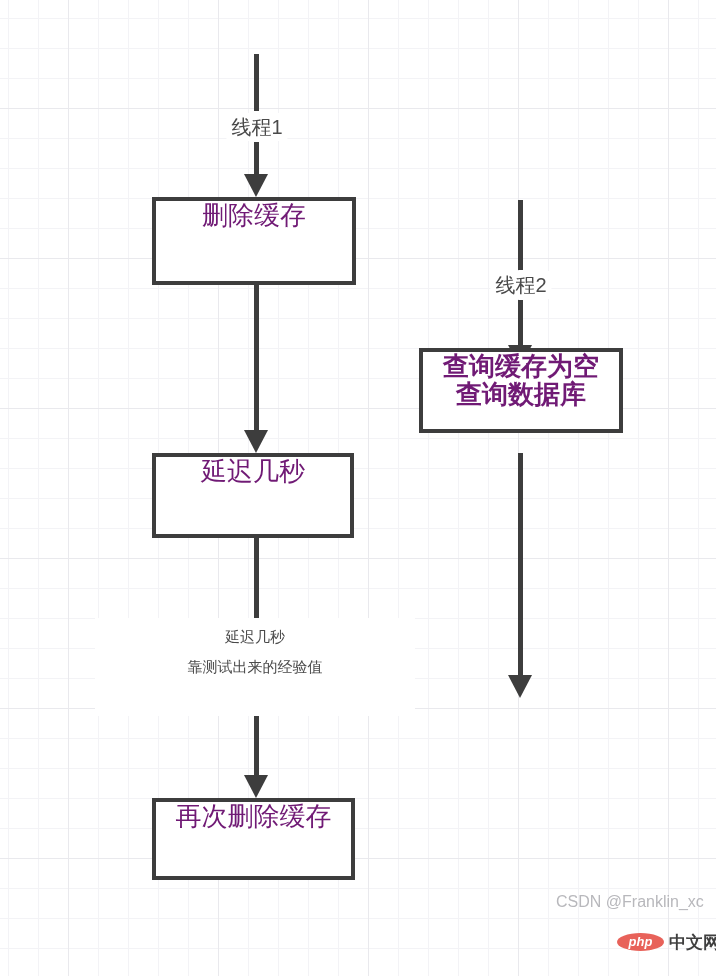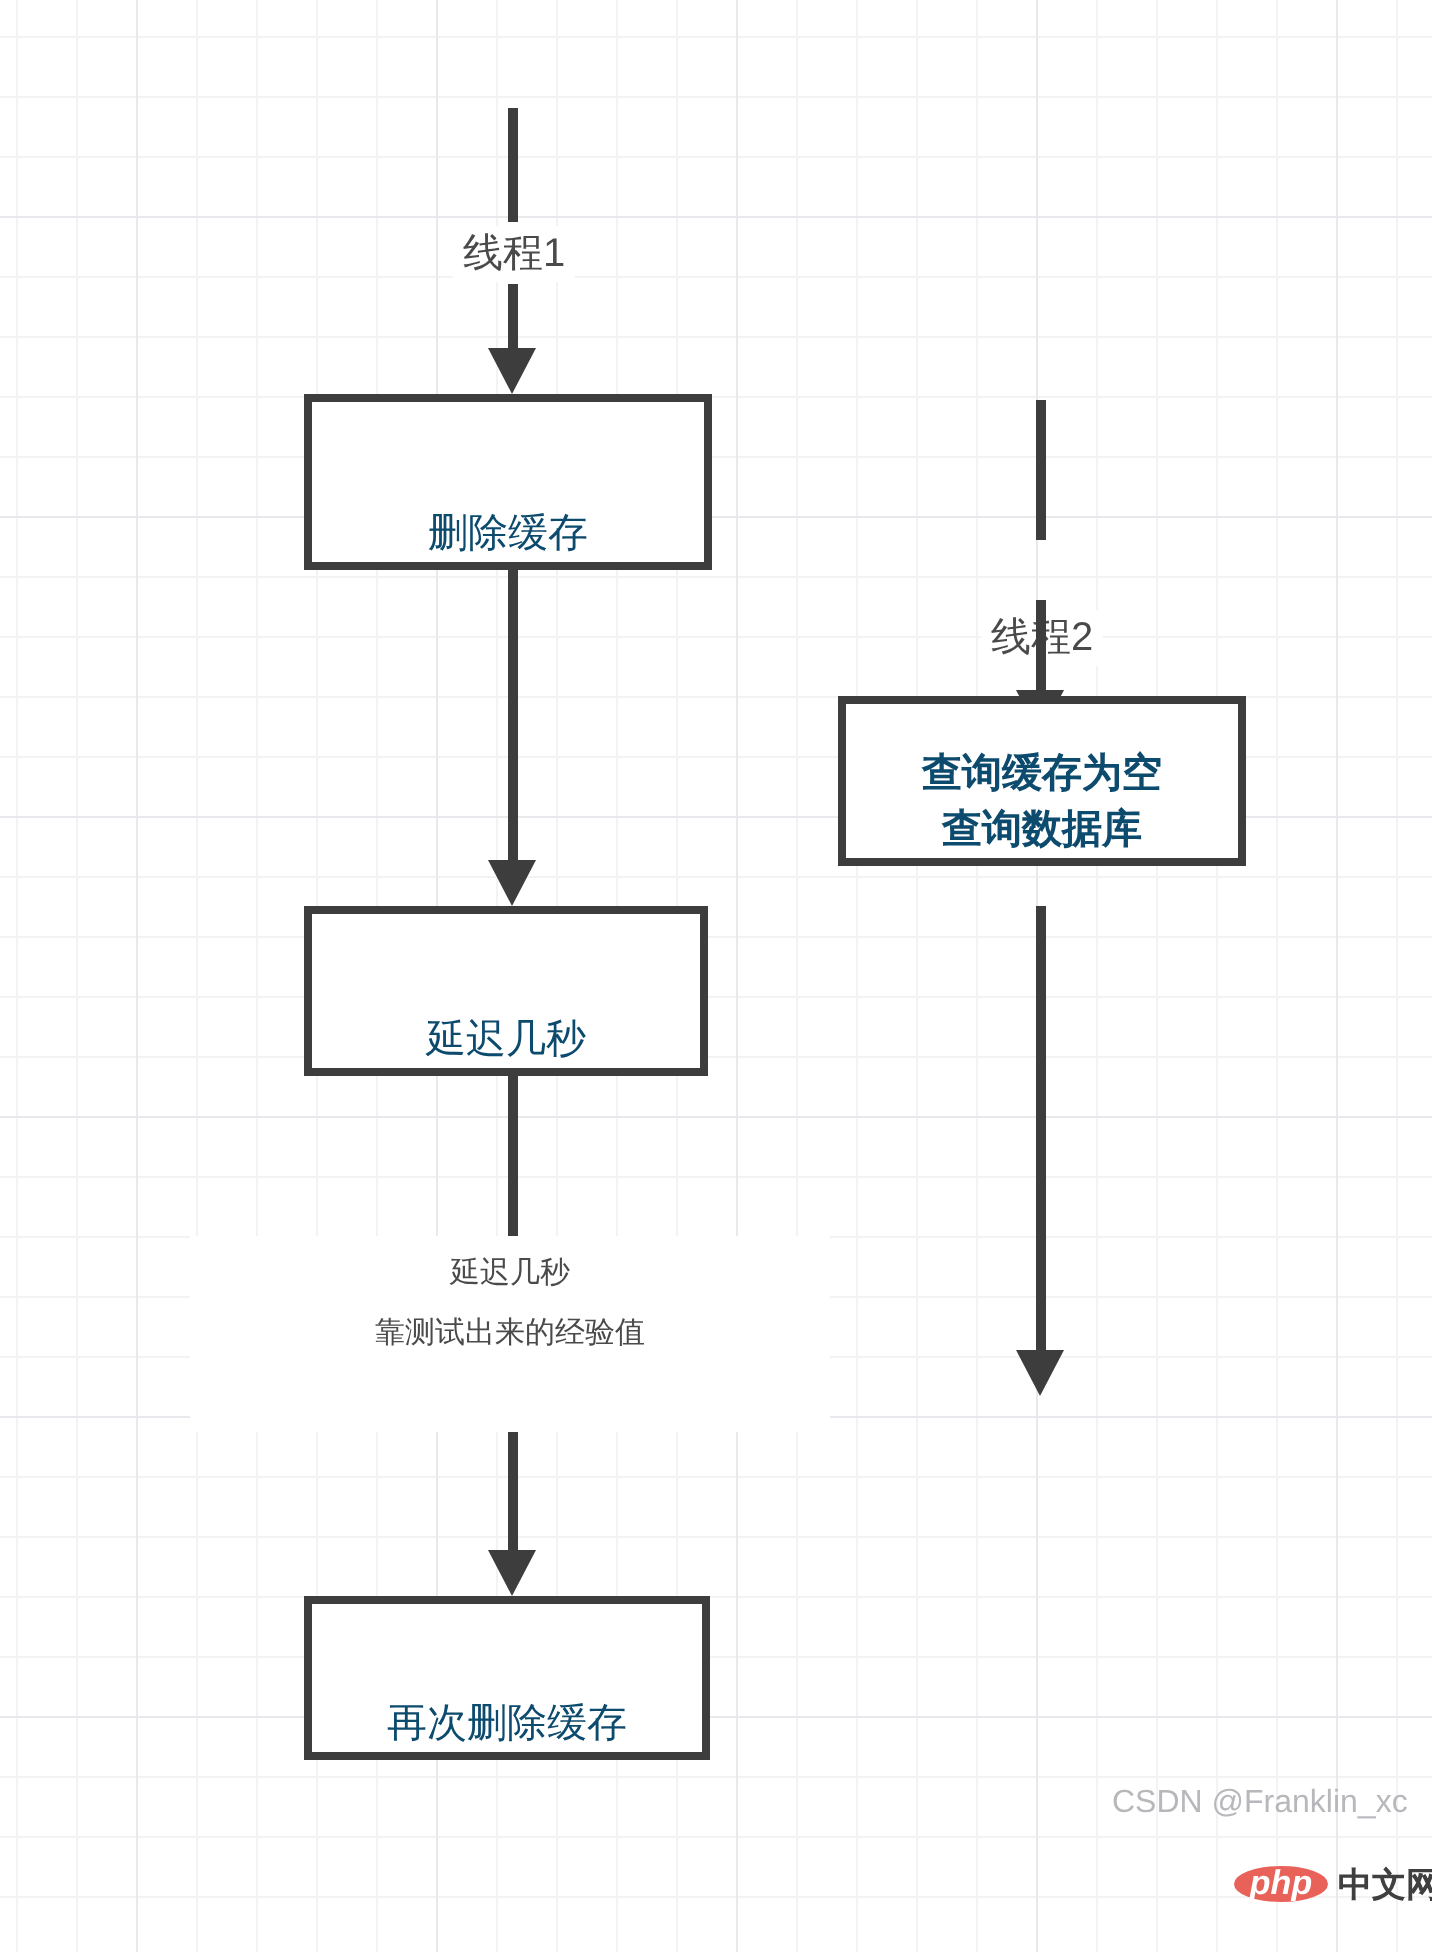--- a/index.html
+++ b/index.html
@@ -34,24 +34,24 @@
     border-top: 23px solid #3d3d3d;
   }
   .node {
     position: absolute;
     box-sizing: border-box;
     background: #ffffff;
     border: 4px solid #3d3d3d;
     display: flex;
     flex-direction: column;
     align-items: center;
-    justify-content: flex-end;
-    font-size: 20px;
+    justify-content: flex-start;
+    font-size: 26px;
     line-height: 28px;
-    color: #0c4a6e;
+    color: #701a75;
     text-align: center;
   }
   .edge-label {
     position: absolute;
     transform: translateX(-50%);
     background: #ffffff;
     padding: 0 5px;
     font-size: 20px;
     line-height: 28px;
     color: #4a4a4a;
@@ -71,21 +71,21 @@
     position: absolute;
     left: 617px;
     top: 933px;
     width: 47px;
     height: 18px;
     border-radius: 50%;
     background: #e8625a;
     color: #ffffff;
     font-style: italic;
     font-weight: bold;
-    font-size: 17px;
+    font-size: 13px;
     line-height: 18px;
     text-align: center;
   }
   .wm-site {
     position: absolute;
     left: 669px;
     top: 931px;
     font-size: 17px;
     font-weight: 600;
     color: #3f3f3f;
@@ -132,21 +132,21 @@
 
   <div class="vline" style="left:254px; top:716px; height:60px;"></div>
   <div class="arrow-down" style="left:244px; top:775px;"></div>
 
   <div class="node" style="left:152px; top:798px; width:203px; height:82px;">
     <span>再次删除缓存</span>
   </div>
 
   <div class="vline" style="left:518px; top:200px; height:70px;"></div>
 
-  <div class="edge-label" style="left:521px; top:271px;margin-top:34px;">线程2</div>
+  <div class="edge-label" style="left:521px; top:271px;">线程2</div>
 
   <div class="vline" style="left:518px; top:300px; height:46px;"></div>
   <div class="arrow-down" style="left:508px; top:345px;"></div>
 
   <div class="node" style="left:419px; top:348px; width:204px; height:85px;font-weight:bold;">
     <span>查询缓存为空</span>
     <span>查询数据库</span>
   </div>
 
   <div class="vline" style="left:518px; top:453px; height:223px;"></div>

